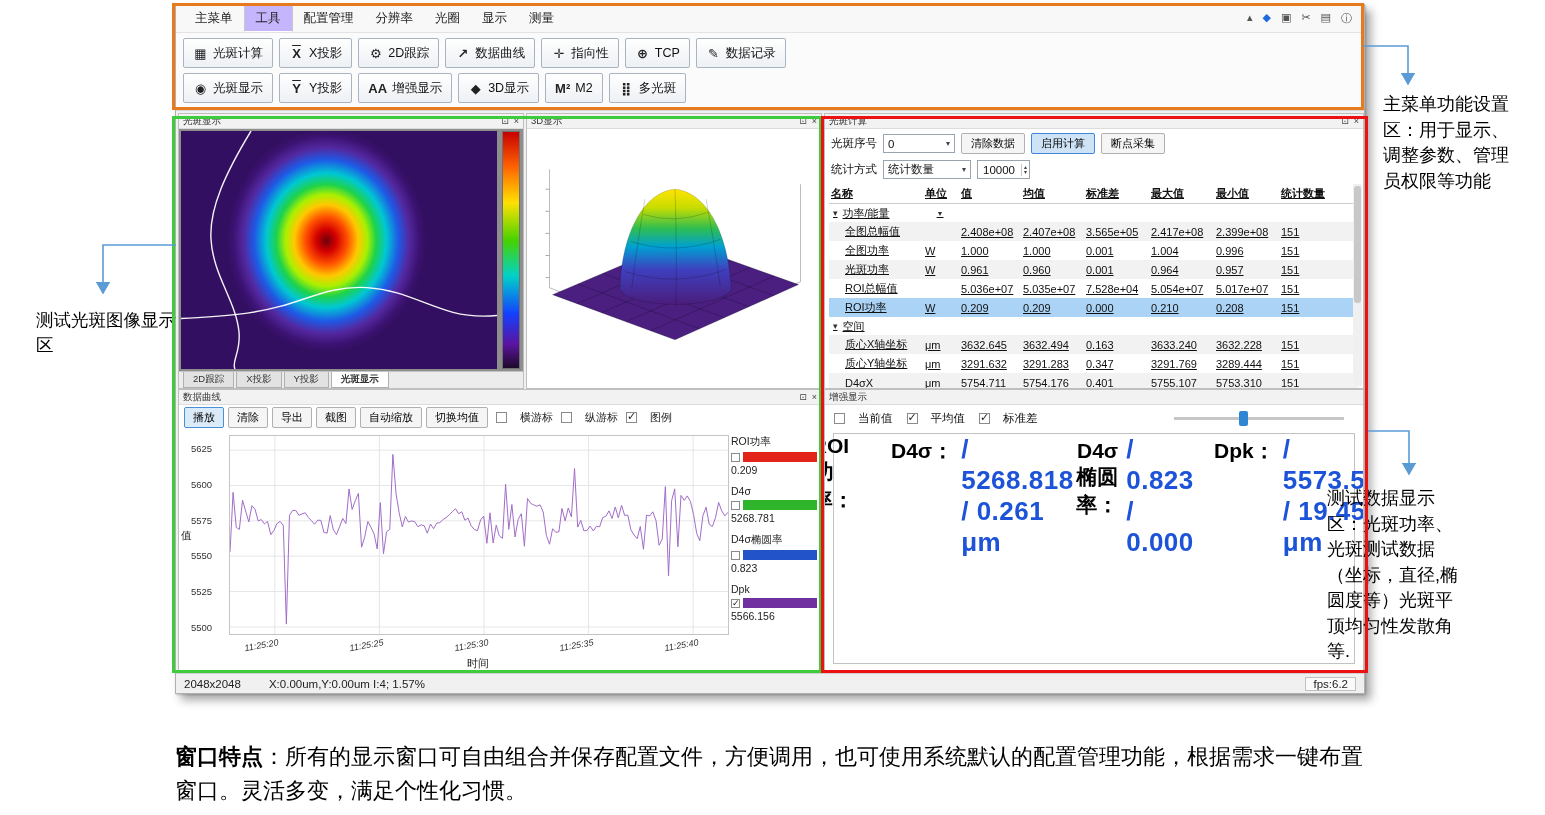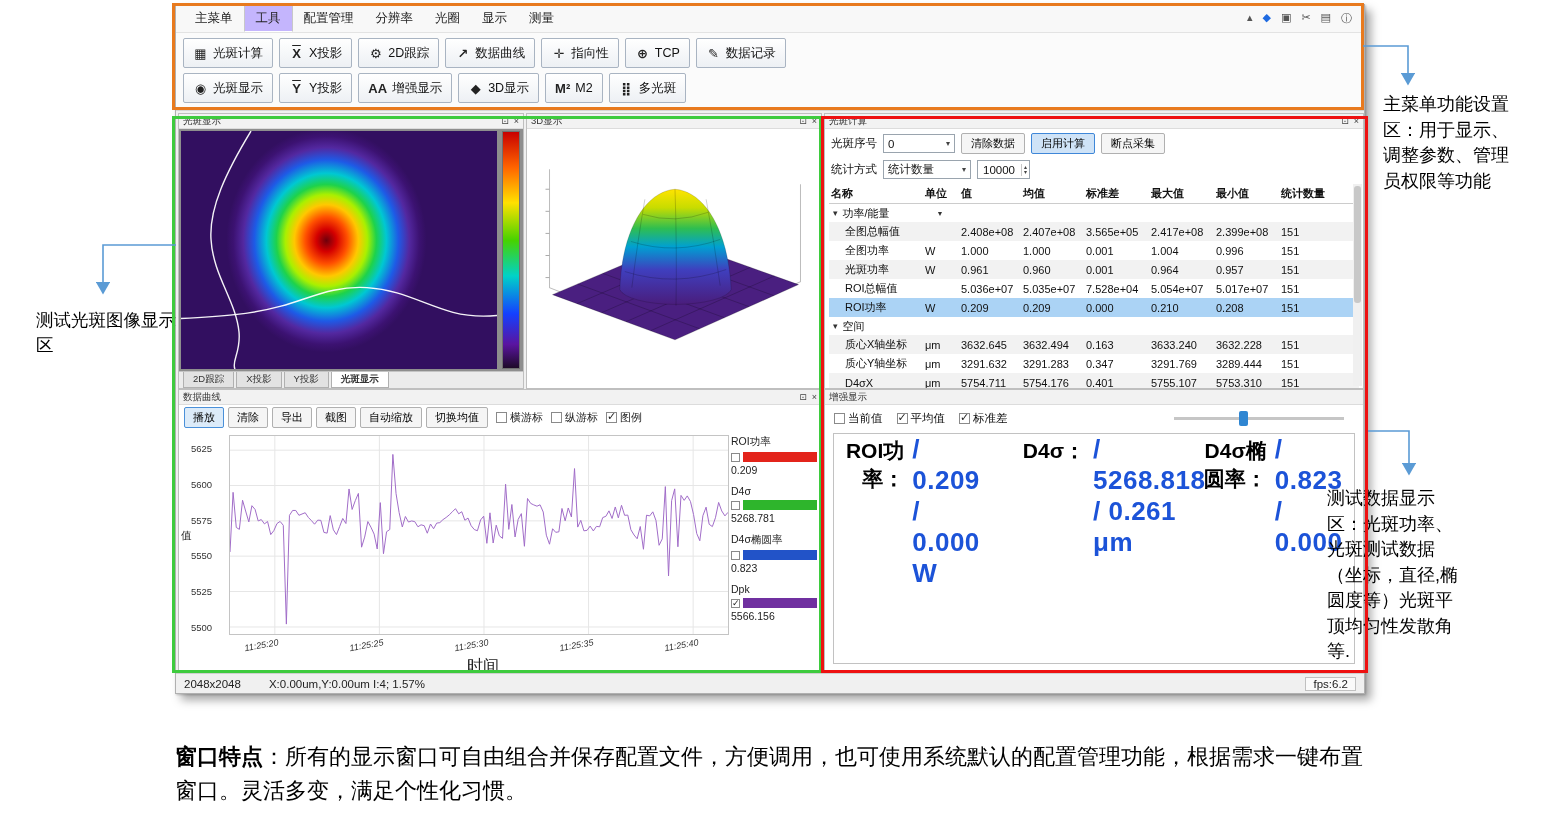--- a/index.html
+++ b/index.html
@@ -58,28 +58,28 @@
   
   .p3d-content { flex:1; position:relative; background:#fff; }
   .p3d-content svg { position:absolute; left:0; top:0; width:100%; height:100%; }
 
   
   .curve-toolbar { height:24px; display:flex; align-items:center; gap:4px; padding:0 5px;
     font-size:11px; color:#222; flex:0 0 auto; }
   .c-btn { font-size:11px; padding:2px 8px; border:1px solid #b0b0b0; background:#f5f5f5;
     border-radius:2px; cursor:default; font-family:inherit; }
   .c-btn.active { border-color:#4a90d9; background:#dcebf9; }
-  .cklbl { display:inline-flex; align-items:center; gap:3px; margin-left:4px;text-align:center; }
+  .cklbl { display:inline-flex; align-items:center; gap:13px; margin-left:4px;text-align:center; }
   .curve-body { position:relative; flex:1; }
   .plot { position:absolute; left:50px; top:6px; width:500px; height:200px; border:1px solid #c4c4c4; background:#fff; }
   .plot svg { width:100%; height:100%; display:block; }
   .ytick { position:absolute; left:12px; width:34px; text-align:left; font-size:9.5px; color:#333; }
   .xtick { position:absolute; top:209px; width:60px; font-size:9px; font-style:italic; color:#333; transform:rotate(-10deg); }
   .ylab { position:absolute; left:2px; top:100px; font-size:10.5px; color:#222; }
-  .xlab { position:absolute; left:288px; top:227px; font-size:16px; color:#222; }
+  .xlab { position:absolute; left:288px; top:227px; font-size:11px; color:#222; }
   .legend { position:absolute; right:4px; top:6px; width:86px; }
   .lg-entry { margin-bottom:9px; }
   .lg-label { font-size:10.5px; color:#222; }
   .lg-bar-row { display:flex; align-items:center; gap:3px; margin:3px 0 2px; }
   .lg-bar { display:inline-block; height:10px; flex:1; }
   .lg-value { font-size:10.5px; color:#222; }
 
   
   .cb { display:inline-block; width:11px; height:11px; border:1px solid #8a8a8a; background:#fff;
     position:relative; vertical-align:-1px; flex:0 0 auto; }
@@ -90,21 +90,21 @@
   
   .calc-row { display:flex; align-items:center; gap:6px; padding:4px 6px 2px; font-size:11.5px; color:#111; flex:0 0 auto; }
   .combo { display:inline-flex; align-items:center; justify-content:space-between; border:1px solid #9aa4ae;
     background:#fff; height:19px; padding:0 4px; gap:6px; }
   .combo .caret { font-size:8px; color:#444; }
   .spin { display:inline-flex; align-items:center; border:1px solid #9aa4ae; background:#fff; height:19px; padding-left:5px; }
   .spin-btns { display:flex; flex-direction:column; font-size:6px; line-height:5px; color:#444;
     border-left:1px solid #c8c8c8; margin-left:6px; padding:1px 2px; }
   .s-btn { font-size:11px; padding:2px 9px; border:1px solid #b0b0b0; background:#f5f5f5; border-radius:2px; font-family:inherit; }
   .s-btn.active { background:#cfe3f7; border-color:#3f87d8; }
-  .ctable { margin:3px 4px 0; font-size:11px; color:#111; flex:1; overflow:hidden; }
+  .ctable { margin:3px 4px 0; font-size:11px; color:#111; flex:1; overflow:hidden;text-decoration:underline; }
   .trow { display:grid; grid-template-columns:94px 36px 62px 63px 65px 65px 65px 54px; height:19px; align-items:center; }
   .trow.thead { font-weight:bold; border-bottom:1px solid #ccc; height:20px; }
   .trow.alt { background:#f2f2f2; }
   .trow.selected { background:#abd3f5; }
   .tcell { padding-left:2px; overflow:hidden; white-space:nowrap; }
   .tcell.ind { padding-left:16px; }
   .tgroup { display:flex; align-items:center; gap:5px; height:18px; padding-left:4px; }
   .chev { font-size:9px; color:#333; }
   .gfilter { font-size:7px; color:#333; margin-left:42px; }
   .vscroll { position:absolute; right:1px; top:70px; bottom:2px; width:9px; background:#f0f0f0; }
@@ -561,29 +561,32 @@
           <span class="cb checked"></span>
           <span>标准差</span>
           </span>
         <span class="slider-track">
           <span class="slider-handle"></span>
           </span>
       </div>
       <div class="en-box">
         <div class="en-row">
           <span class="en-label">ROI功率：</span>
-          <span class="en-value">/ 0.209 / 0.000 W</span>
         </div>
         <div class="en-row">
           <span class="en-label">D4σ：</span>
           <span class="en-value">/ 5268.818 / 0.261 μm</span>
         </div>
         <div class="en-row">
           <span class="en-label">D4σ椭圆率：</span>
           <span class="en-value">/ 0.823 / 0.000</span>
+        </div>
+        <div class="en-row">
+          <span class="en-label">Dpk：</span>
+          <span class="en-value">/ 5573.575 / 19.456 μm</span>
         </div>
       </div>
     </div>
 
     <div class="statusbar">
       <span>2048x2048</span>
       <span>X:0.00um,Y:0.00um I:4; 1.57%</span>
       <span class="fps">fps:6.2</span>
     </div>
   </div>

